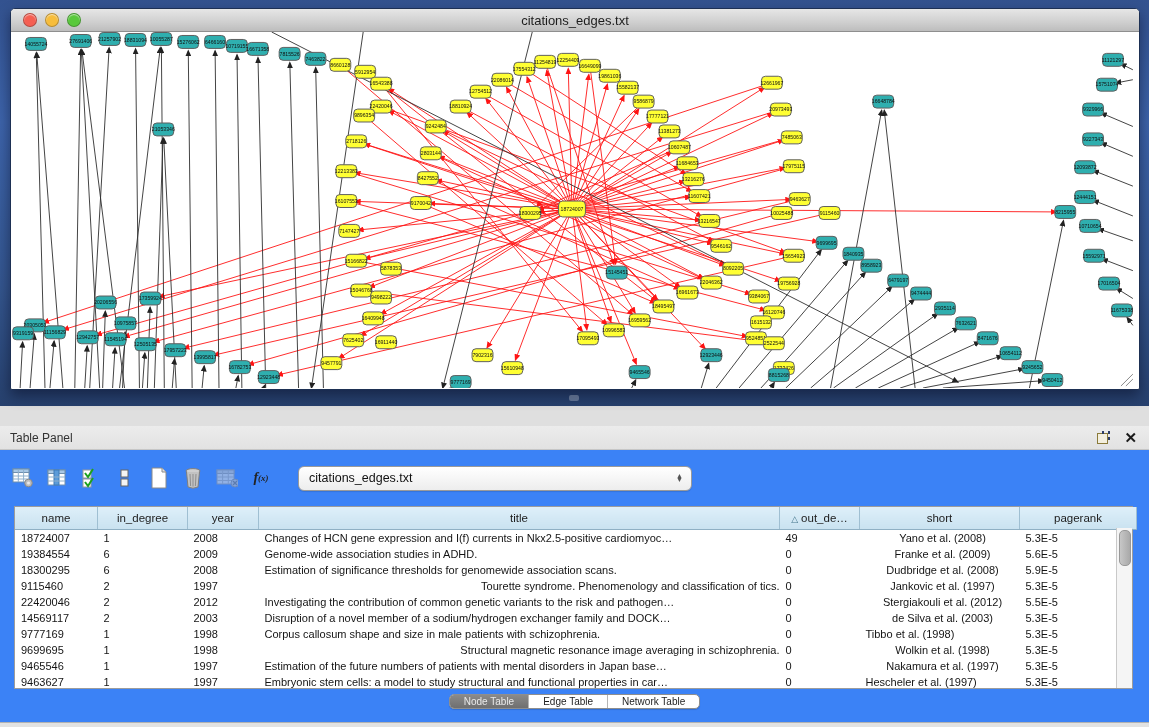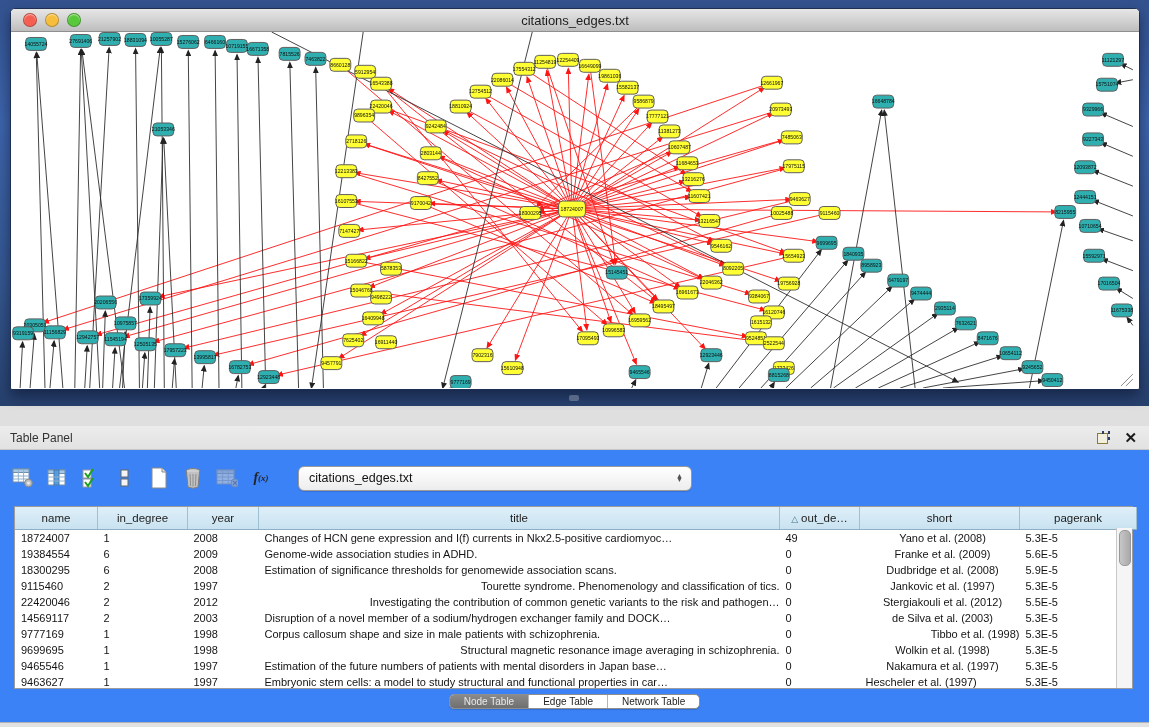--- a/index.html
+++ b/index.html
@@ -872,41 +872,41 @@
               <td style="text-align: left;">1997</td>
               <td style="text-align: right;">Tourette syndrome. Phenomenology and classification of tics.</td>
               <td style="text-align: left;">0</td>
               <td style="text-align: center;">Jankovic et al. (1997)</td>
               <td style="text-align: left;">5.3E-5</td>
             </tr>
             <tr>
               <td style="text-align: left;">22420046</td>
               <td style="text-align: left;">2</td>
               <td style="text-align: left;">2012</td>
-              <td style="text-align: right;">Investigating the contribution of common genetic variants to the risk and pathogen…</td>
+              <td style="text-align: left;">Investigating the contribution of common genetic variants to the risk and pathogen…</td>
               <td style="text-align: left;">0</td>
               <td style="text-align: center;">Stergiakouli et al. (2012)</td>
               <td style="text-align: left;">5.5E-5</td>
             </tr>
             <tr>
               <td style="text-align: left;">14569117</td>
               <td style="text-align: left;">2</td>
               <td style="text-align: left;">2003</td>
               <td style="text-align: left;">Disruption of a novel member of a sodium/hydrogen exchanger family and DOCK…</td>
               <td style="text-align: left;">0</td>
               <td style="text-align: center;">de Silva et al. (2003)</td>
               <td style="text-align: left;">5.3E-5</td>
             </tr>
             <tr>
               <td style="text-align: left;">9777169</td>
               <td style="text-align: left;">1</td>
               <td style="text-align: left;">1998</td>
               <td style="text-align: left;">Corpus callosum shape and size in male patients with schizophrenia.</td>
               <td style="text-align: left;">0</td>
-              <td style="text-align: right;">Tibbo et al. (1998)</td>
+              <td style="text-align: left;">Tibbo et al. (1998)</td>
               <td style="text-align: left;">5.3E-5</td>
             </tr>
             <tr>
               <td style="text-align: left;">9699695</td>
               <td style="text-align: left;">1</td>
               <td style="text-align: left;">1998</td>
               <td style="text-align: right;">Structural magnetic resonance image averaging in schizophrenia.</td>
               <td style="text-align: left;">0</td>
               <td style="text-align: center;">Wolkin et al. (1998)</td>
               <td style="text-align: left;">5.3E-5</td>

